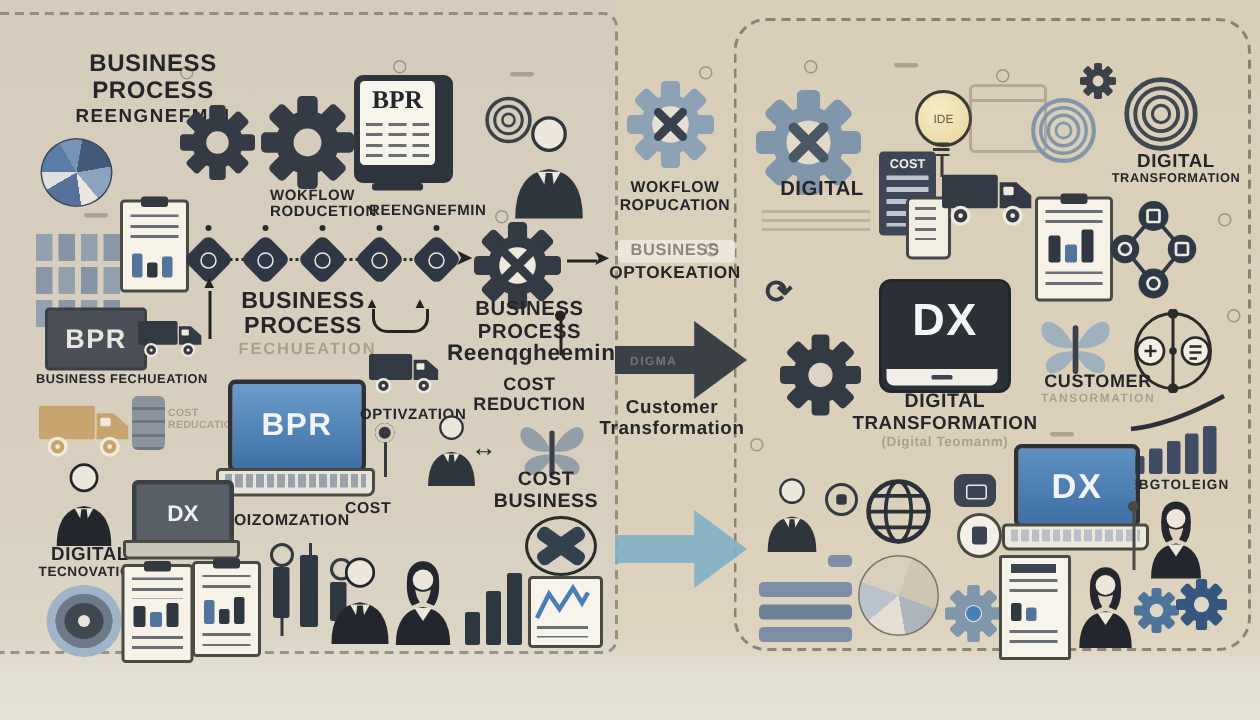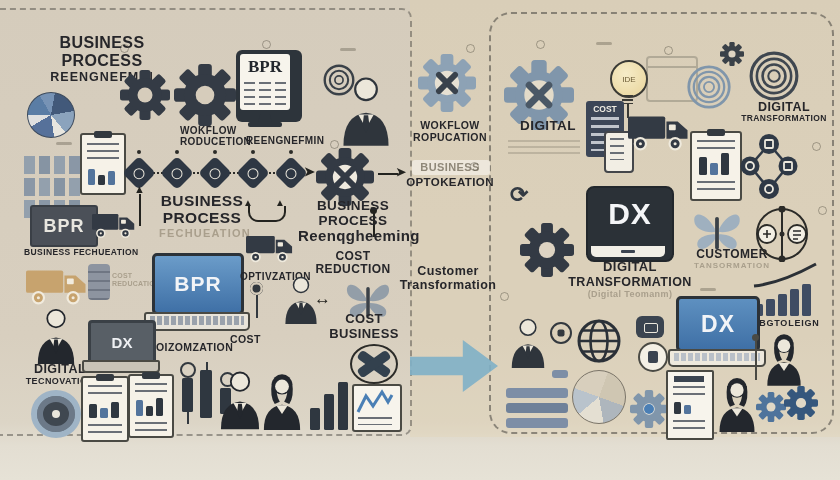--- a/index.html
+++ b/index.html
@@ -356,20 +356,24 @@
     </svg>
   <div class="ab t" style="left:404px;top:120px;width:92px;font-size:10.5px">
     <div>WOKFLOW</div>
     <div>ROPUCATION</div>
   </div>
 
   <div class="ab" style="left:412px;top:160px;width:78px;height:15px;background:rgba(240,235,224,.85);border-radius:3px"></div>
   <div class="ab t" style="left:404px;top:161px;width:92px;font-size:11px;color:#8f8878">BUSINESS</div>
   <div class="ab t" style="left:404px;top:176px;width:92px;font-size:11.5px">OPTOKEATION</div>
 
+  <div class="ab" style="left:410px;top:214px;width:88px;height:52px;background:#3a4046;
+    clip-path:polygon(0 32%,60% 32%,60% 0,100% 50%,60% 100%,60% 68%,0 68%);display:flex;align-items:center">
+    <span style="margin-left:10px;font-size:8px;font-weight:700;color:rgba(255,255,255,.28);letter-spacing:1px">DIGMA</span>
+  </div>
 
   <div class="ab t" style="left:398px;top:264px;width:100px;font-size:12.5px">
     <div>Customer</div>
     <div>Transformation</div>
   </div>
 
   <div class="ab" style="left:410px;top:340px;width:88px;height:52px;background:#7fb0c6;opacity:.9;
     clip-path:polygon(0 32%,60% 32%,60% 0,100% 50%,60% 100%,60% 68%,0 68%)"></div>
 
   <svg class="ab" style="left:504px;top:60px;width:70px;height:70px">

